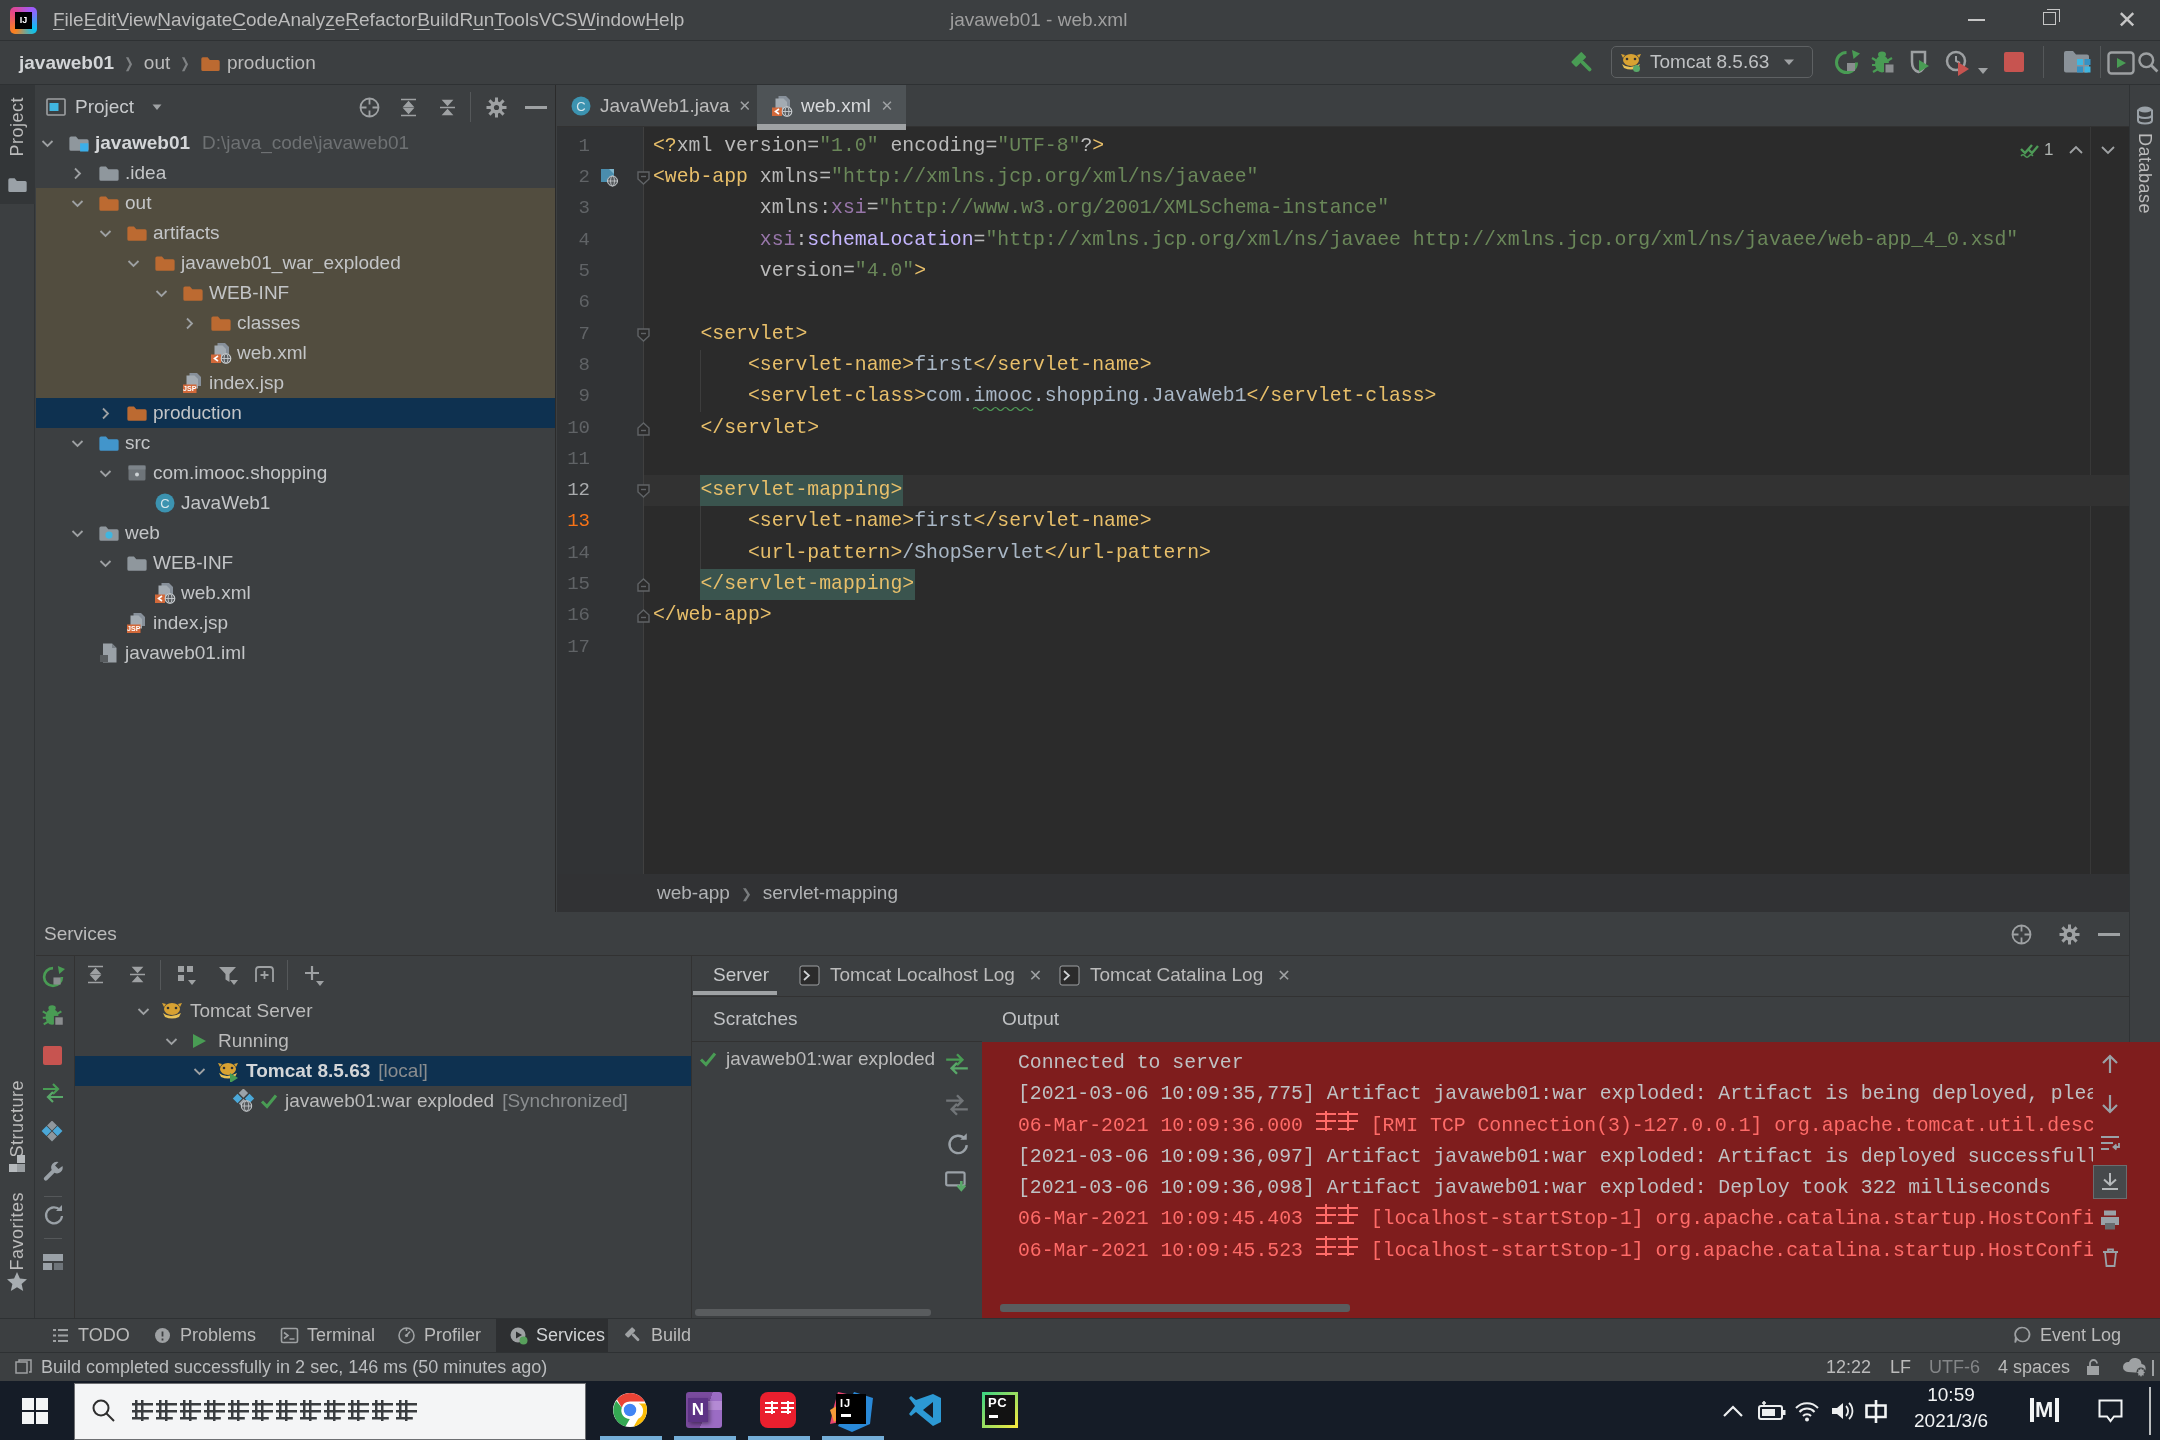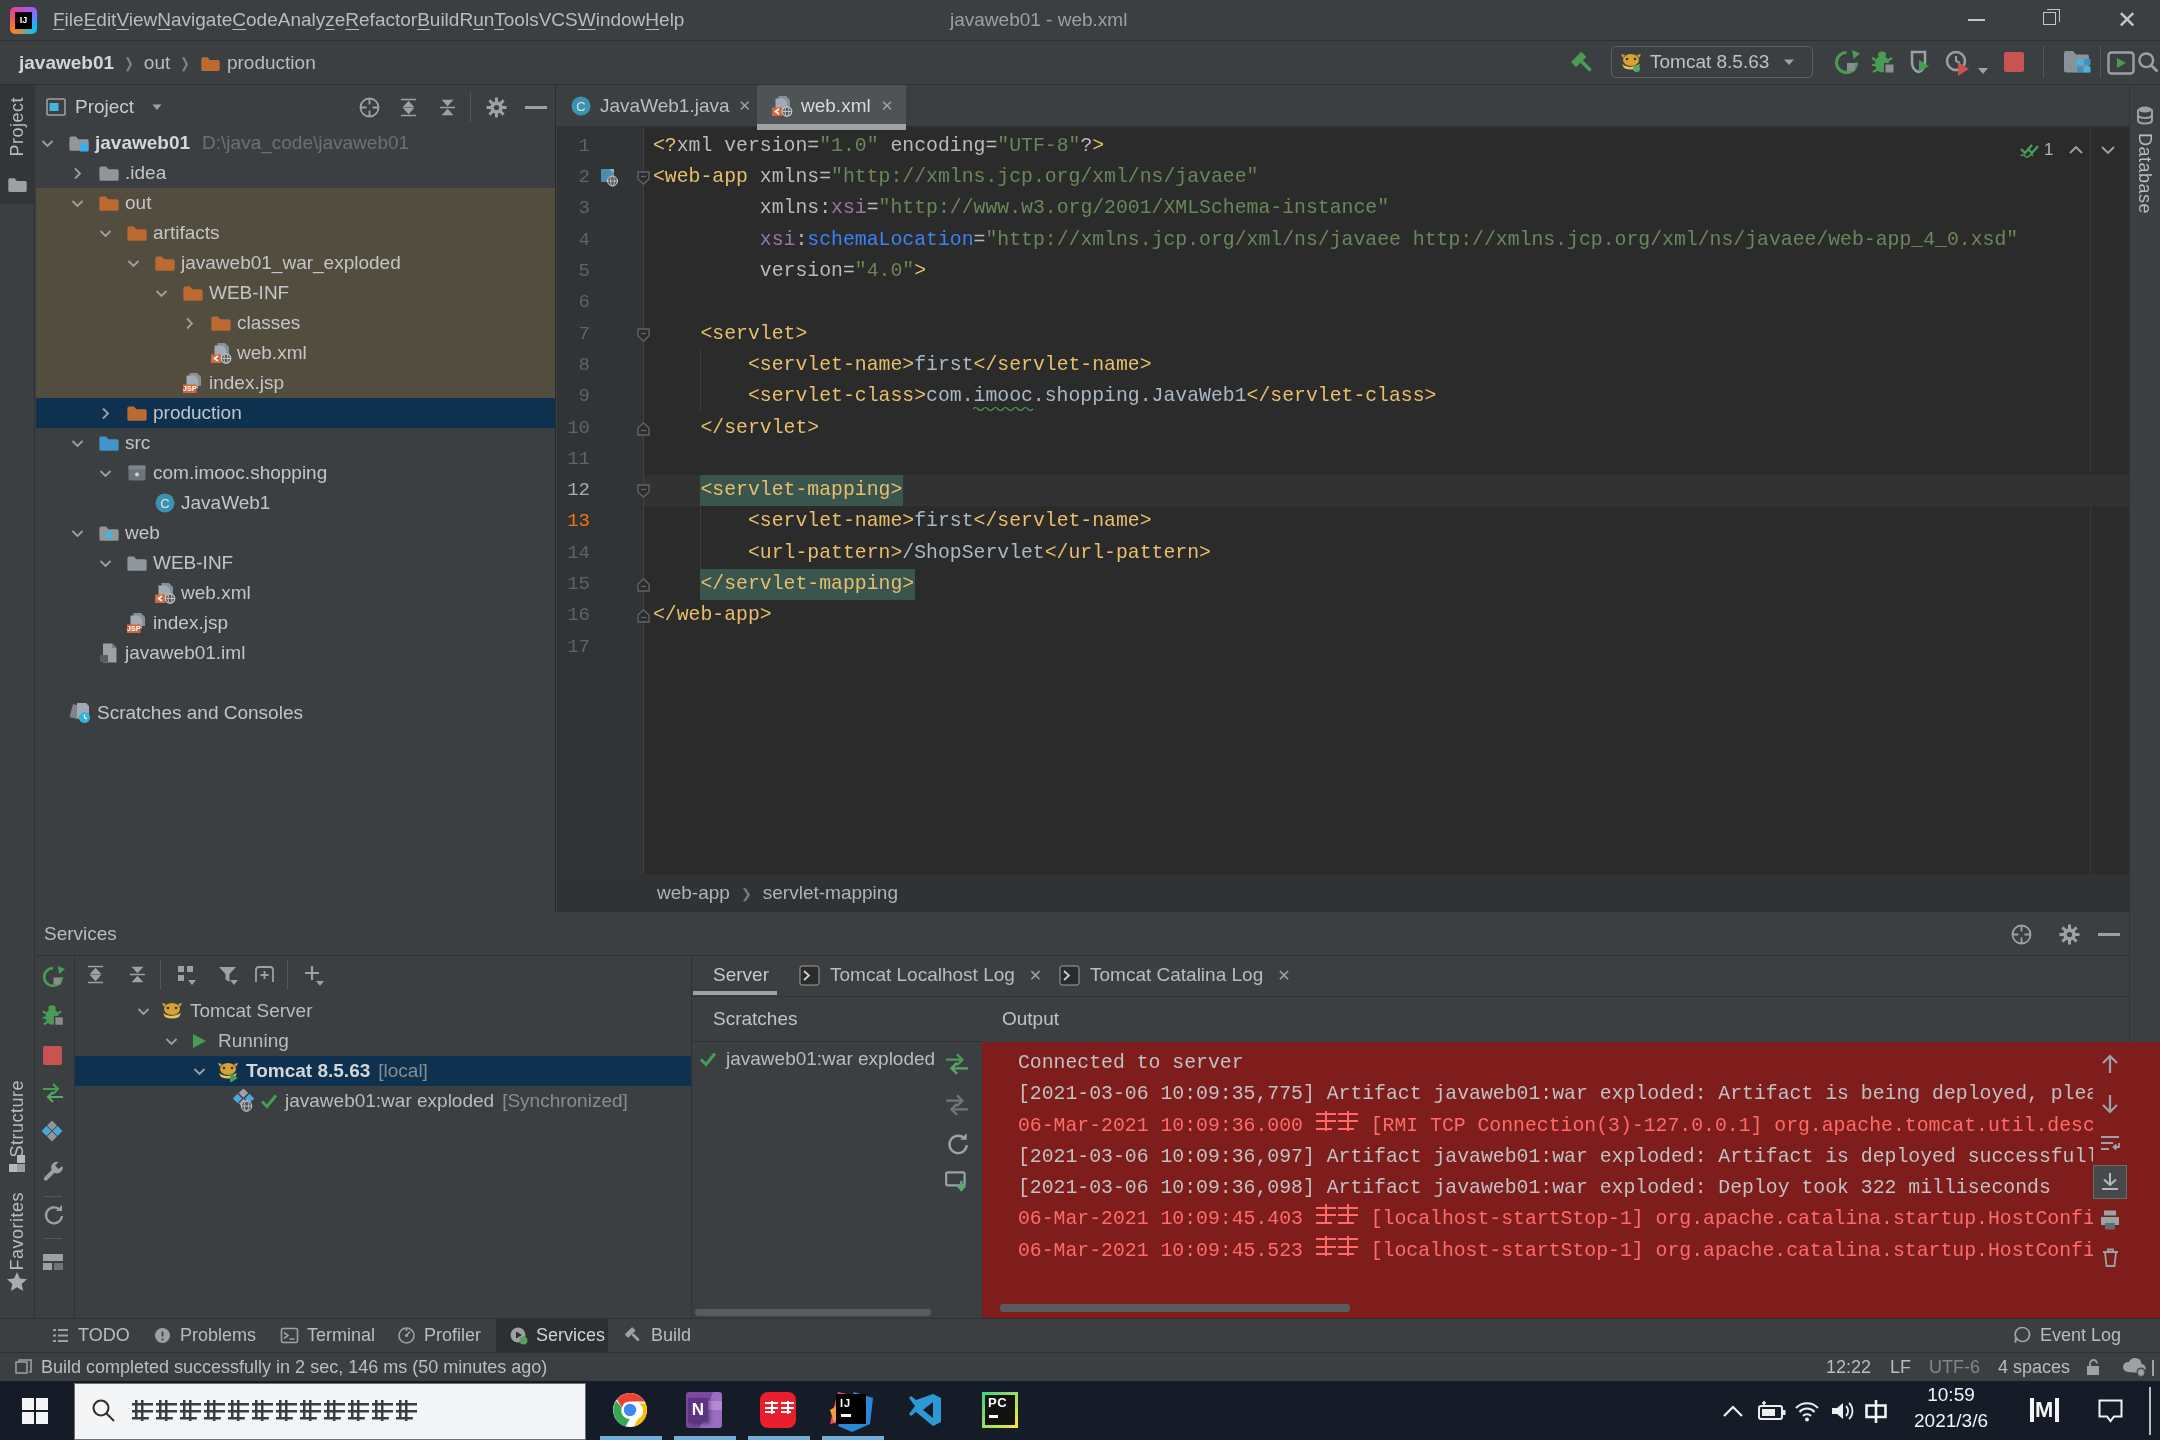--- a/index.html
+++ b/index.html
@@ -412,29 +412,20 @@
         <span style="margin-left:5px;white-space:nowrap;">index.jsp</span>
       </div>
 <div class="trow " style="top:553px;padding-left:62px;">
         <svg width="22" height="22" viewBox="0 0 22 22" style="flex:none;">
           <path d="M5 1.5 h9 l4.5 4.5 v14.5 H5z" fill="#9aa1a7"></path>
           <path d="M14 1.5 l4.5 4.5 h-4.5z" fill="#777e84"></path>
           <rect x="2" y="13" width="8" height="7" fill="#585c5f"></rect>
         </svg>
         <span style="margin-left:5px;white-space:nowrap;">javaweb01.iml</span>
       </div>
-<div class="trow " style="top:613px;padding-left:34px;">
-        <svg width="22" height="22" viewBox="0 0 22 22" style="flex:none;">
-          <path d="M3 2 l12 3 -3.5 13 -12-3z" fill="#7d848a"></path>
-          <path d="M7 1 h9 l3 3 v12 h-12z" fill="#a3abb2"></path>
-          <circle cx="14.5" cy="15.5" r="5.5" fill="#34b2da"></circle>
-          <path d="M14.5 12.5 v3 l2.2 1.5" stroke="#fff" stroke-width="1.4" fill="none"></path>
-        </svg>
-        <span style="margin-left:5px;white-space:nowrap;">Scratches and Consoles</span>
-      </div>
 </div>
 
 <div class="abs" id="editor">
   <div class="abs" id="tabbar" style="height:42px;">
     <div class="abs tab" style="left:0;top:0;width:200px;">
       <svg width="22" height="22" viewBox="0 0 22 22" style="margin-left:13px;">
             <circle cx="11" cy="11" r="9.5" fill="#3c93b0"></circle>
             <text x="11" y="15.5" font-size="13" font-family="Liberation Sans" fill="#d5e6ec" text-anchor="middle">C</text>
           </svg>
       <span style="margin-left:8px;color:#bbbbbb;">JavaWeb1.java</span>
@@ -464,21 +455,21 @@
 <div class="abs" style="left:143px;top:442px;width:215px;height:31.3px;background:#3a544e;"></div>
 <div class="abs" style="left:143px;top:222.9px;width:1px;height:62.6px;background:#3d3d3d;"></div>
 <div class="abs" style="left:143px;top:379.4px;width:1px;height:62.6px;background:#3d3d3d;"></div>
 <div class="lnum" style="left:-3px;top:3.8px;color:#606366;">1</div>
 <div class="cl" style="left:96px;top:3.8px;"><span class="tagc">&lt;?</span><span class="attrc">xml version</span><span class="attrc">=</span><span class="strc">"1.0"</span><span class="attrc"> encoding=</span><span class="strc">"UTF-8"</span><span class="attrc">?</span><span class="tagc">&gt;</span></div>
 <div class="lnum" style="left:-3px;top:35.1px;color:#606366;">2</div>
 <div class="cl" style="left:96px;top:35.1px;"><span class="tagc">&lt;web-app </span><span class="attrc">xmlns</span><span class="attrc">=</span><span class="strc">"http://xmlns.jcp.org/xml/ns/javaee"</span></div>
 <div class="lnum" style="left:-3px;top:66.4px;color:#606366;">3</div>
 <div class="cl" style="left:96px;top:66.4px;">         <span class="attrc">xmlns</span><span class="attrc">:</span><span class="purc">xsi</span><span class="attrc">=</span><span class="strc">"http://www.w3.org/2001/XMLSchema-instance"</span></div>
 <div class="lnum" style="left:-3px;top:97.7px;color:#606366;">4</div>
-<div class="cl" style="left:96px;top:97.7px;">         <span class="purc">xsi</span><span class="attrc">:</span><span class="attrc" style="color:#3b82f6">schemaLocation</span><span class="attrc">=</span><span class="strc">"http://xmlns.jcp.org/xml/ns/javaee http://xmlns.jcp.org/xml/ns/javaee/web-app_4_0.xsd"</span></div>
+<div class="cl" style="left:96px;top:97.7px;">         <span class="purc">xsi</span><span class="attrc">:</span><span class="attrc" style="color:#c4b5fd">schemaLocation</span><span class="attrc">=</span><span class="strc">"http://xmlns.jcp.org/xml/ns/javaee http://xmlns.jcp.org/xml/ns/javaee/web-app_4_0.xsd"</span></div>
 <div class="lnum" style="left:-3px;top:129px;color:#606366;">5</div>
 <div class="cl" style="left:96px;top:129px;">         <span class="attrc">version</span><span class="attrc">=</span><span class="strc">"4.0"</span><span class="tagc">&gt;</span></div>
 <div class="lnum" style="left:-3px;top:160.3px;color:#606366;">6</div>
 <div class="lnum" style="left:-3px;top:191.6px;color:#606366;">7</div>
 <div class="cl" style="left:96px;top:191.6px;">    <span class="tagc">&lt;servlet&gt;</span></div>
 <div class="lnum" style="left:-3px;top:222.9px;color:#606366;">8</div>
 <div class="cl" style="left:96px;top:222.9px;">        <span class="tagc">&lt;servlet-name&gt;</span><span class="valc">first</span><span class="tagc">&lt;/servlet-name&gt;</span></div>
 <div class="lnum" style="left:-3px;top:254.2px;color:#606366;">9</div>
 <div class="cl" style="left:96px;top:254.2px;">        <span class="tagc">&lt;servlet-class&gt;</span><span class="valc">com.imooc.shopping.JavaWeb1</span><span class="tagc">&lt;/servlet-class&gt;</span></div>
 <div class="lnum" style="left:-3px;top:285.5px;color:#606366;">10</div>

